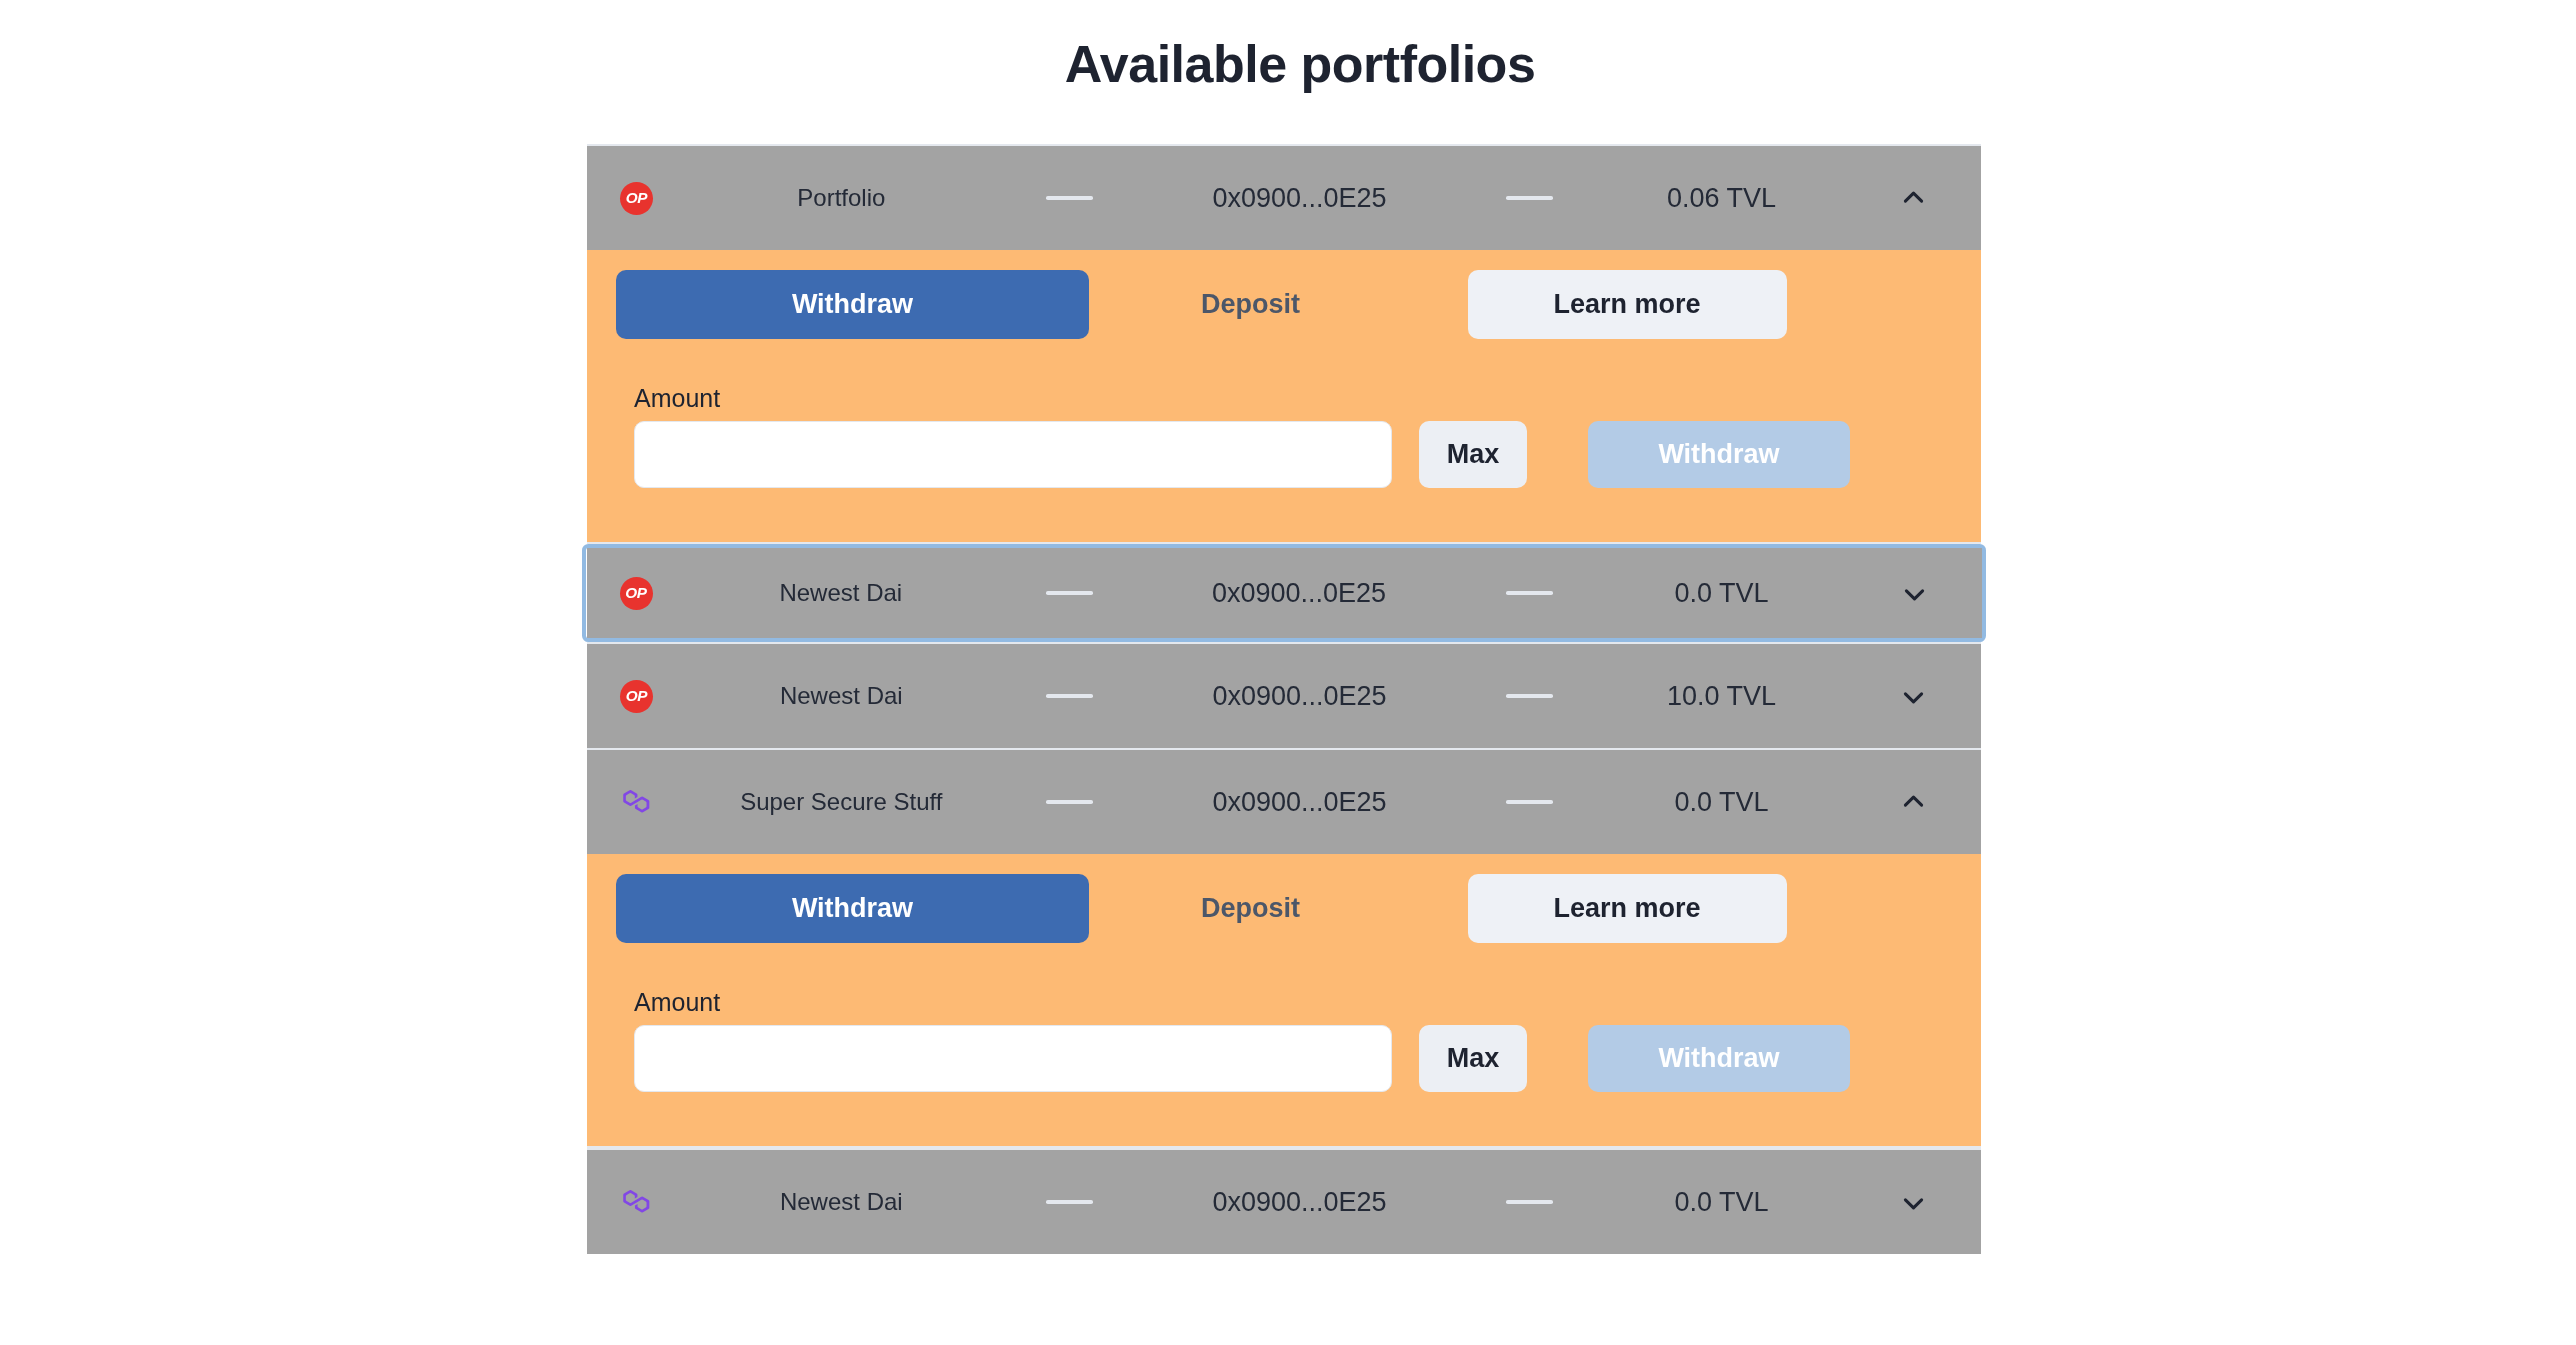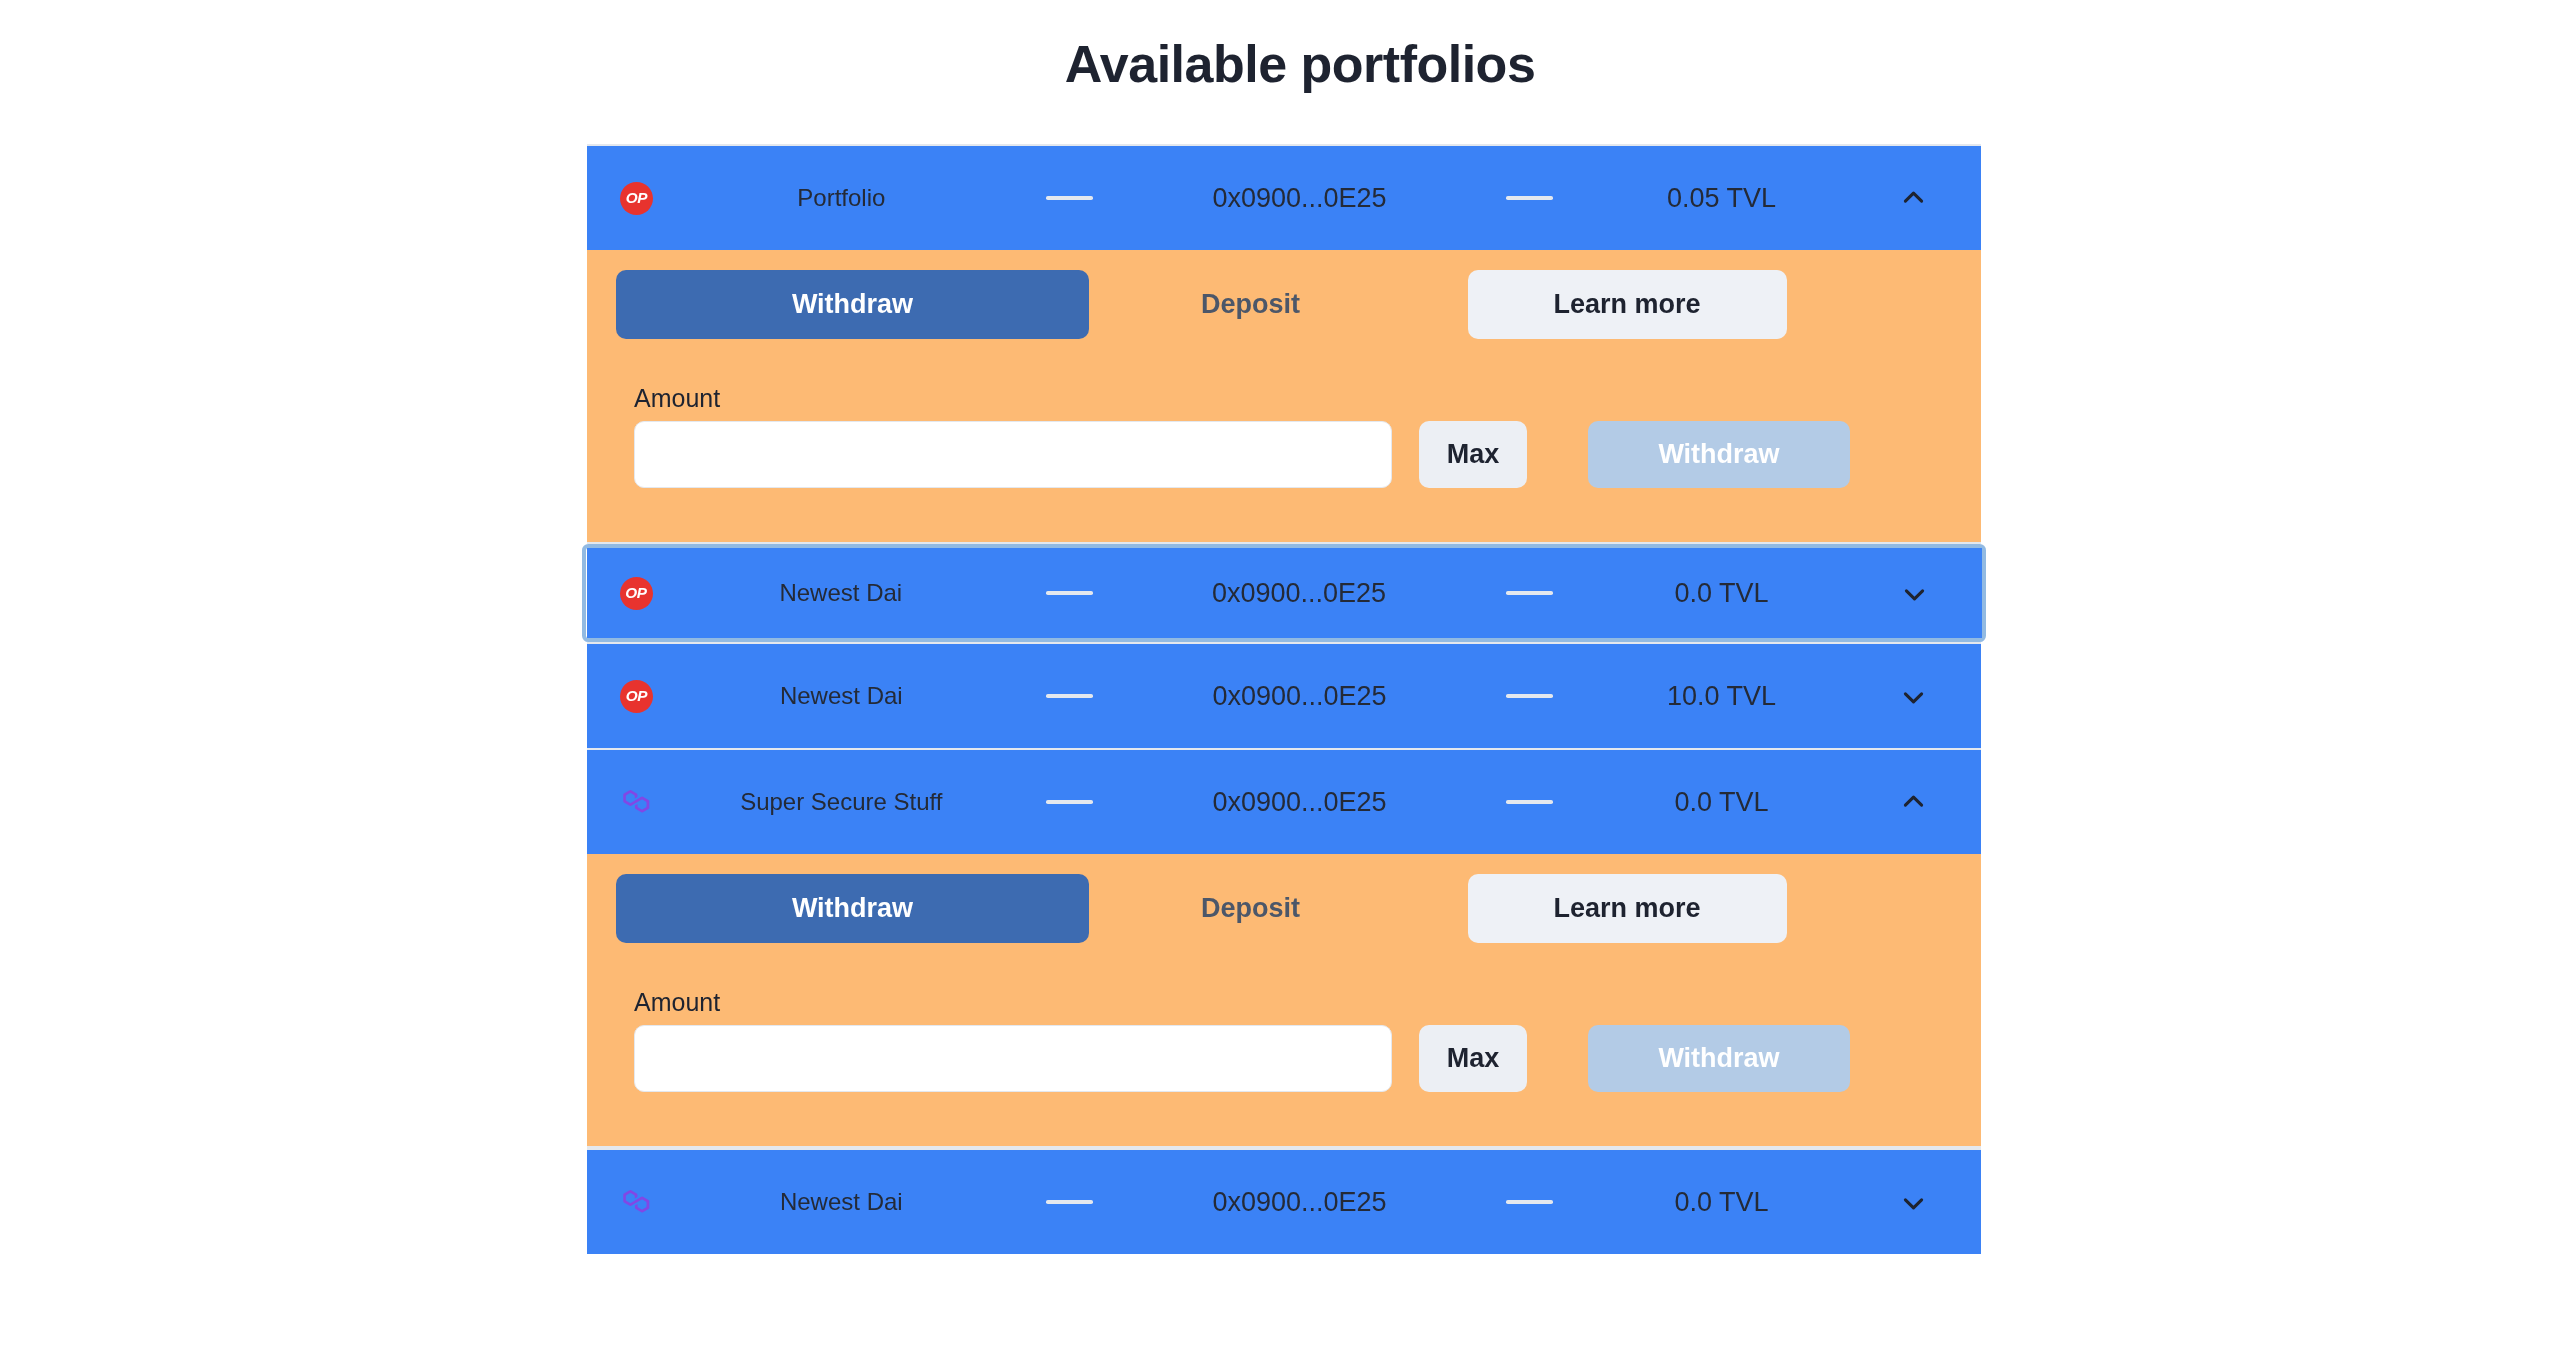--- a/index.html
+++ b/index.html
@@ -42,21 +42,21 @@
     width: 1394px;
   }
 
   
   .portfolio-row {
     position: relative;
     height: 106px;
     display: flex;
     align-items: center;
     border-top: 2.7px solid #e4e8ee;
-    background: #3b82f6;
+    background: #a3a3a3;
     cursor: pointer;
   }
 
   .row-wrapper { position: relative; }
 
   .row-wrapper.selected {
     border: 4.5px solid #92bae2;
     border-radius: 6.3px;
     margin: 0 -5.4px;
     padding: 0 0.9px;
@@ -253,21 +253,21 @@
             <span class="op-badge">OP</span>
           </div>
           <div class="cell-name">Portfolio</div>
           <div class="cell-dash">
             <span class="dash-line"></span>
           </div>
           <div class="cell-address">0x0900...0E25</div>
           <div class="cell-dash">
             <span class="dash-line"></span>
           </div>
-          <div class="cell-tvl">0.05 TVL</div>
+          <div class="cell-tvl">0.06 TVL</div>
           <div class="cell-chevron">
             <span>
               <svg class="chev" width="27" height="27" viewBox="0 0 30 28" fill="none">
                 <path d="M6 17 L15 8 L24 17" stroke="#1e2330" stroke-width="3.4" stroke-linecap="round" stroke-linejoin="round"></path>
               </svg>
             </span>
           </div>
         </div>
       </div>
       <div class="expanded-panel">

